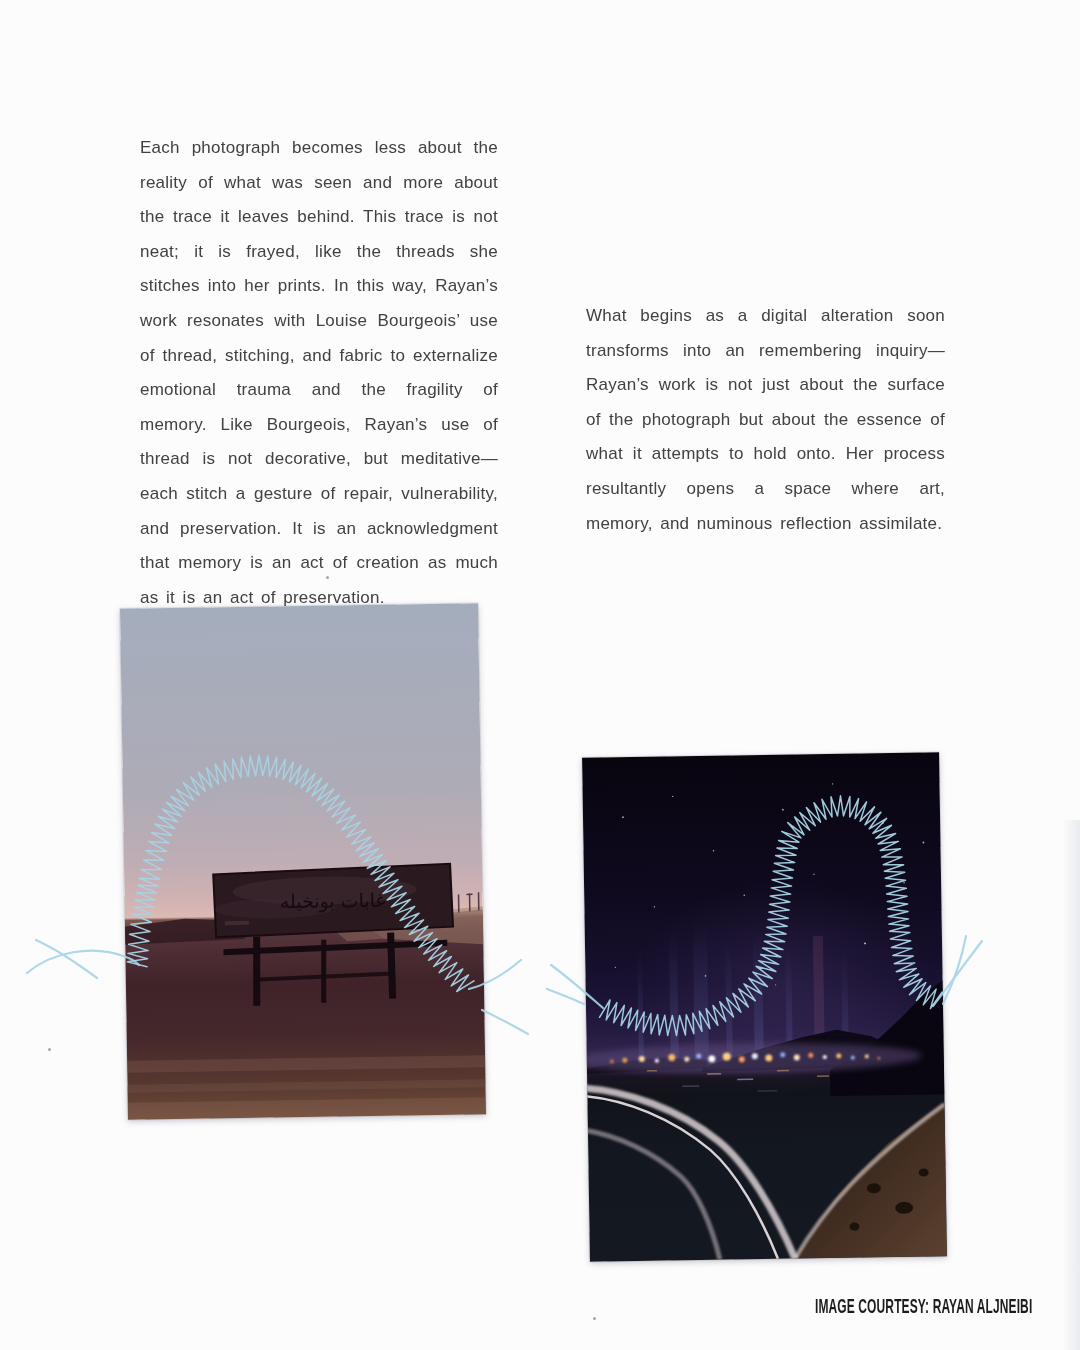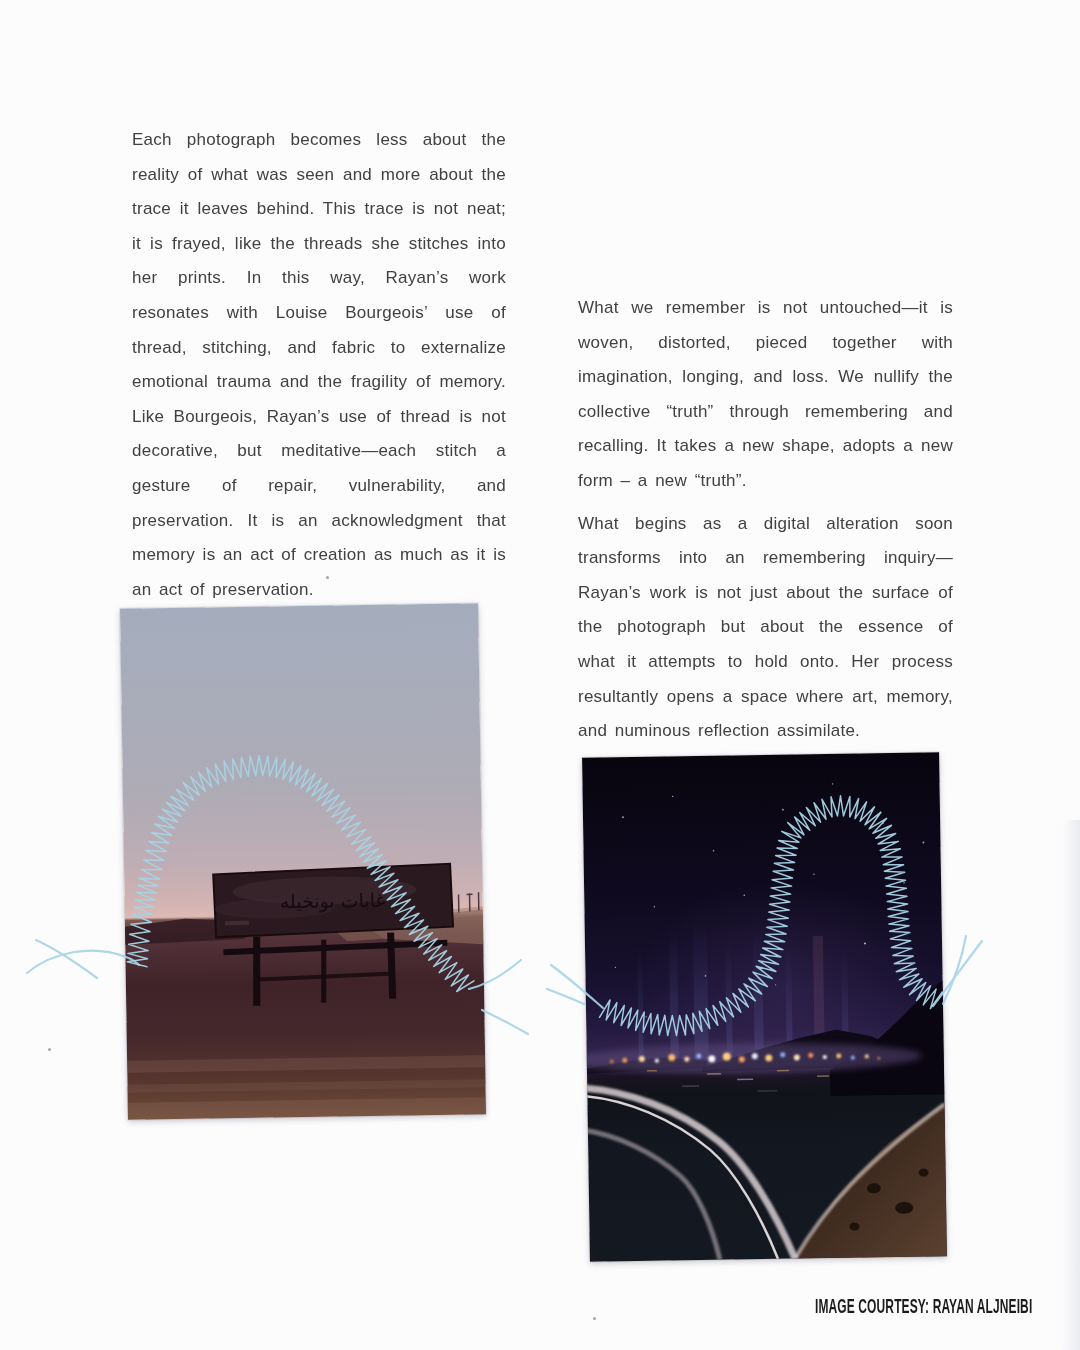--- a/index.html
+++ b/index.html
@@ -6,21 +6,21 @@
   body{
     width:1080px;height:1350px;position:relative;overflow:hidden;
     background:#fcfcfd;
     font-family:"Liberation Sans",sans-serif;
   }
   .col{
     position:absolute;text-align:justify;margin:0;
     font-size:17px;line-height:34.6px;color:#414144;
     letter-spacing:.25px;word-spacing:2.6px;
   }
-  .col p{margin:8px}
+  .col p{margin:16px}
   .left-col{left:124px;top:115px;width:390px}
   .right-col{left:570px;top:283px;width:391px}
   .caption{
     position:absolute;top:1295px;right:48px;white-space:nowrap;
     font-weight:bold;font-size:20px;color:#1c1c1e;
     transform:scaleX(.6);transform-origin:100% 50%;letter-spacing:.2px;
   }
   .photo{
     position:absolute;overflow:hidden;
     box-shadow:0 2px 6px rgba(70,70,90,.28),0 0 0 1px rgba(110,110,125,.12);
@@ -46,21 +46,20 @@
   .speck{position:absolute;width:3px;height:3px;border-radius:50%;background:rgba(60,60,72,.45)}
 </style>
 </head>
 <body>
 
 <div class="col left-col">
   <p>Each photograph becomes less about the reality of what was seen and more about the trace it leaves behind. This trace is not neat; it is frayed, like the threads she stitches into her prints. In this way, Rayan’s work resonates with Louise Bourgeois’ use of thread, stitching, and fabric to externalize emotional trauma and the fragility of memory. Like Bourgeois, Rayan’s use of thread is not decorative, but meditative—each stitch a gesture of repair, vulnerability, and preservation. It is an acknowledgment that memory is an act of creation as much as it is an act of preservation.</p>
 </div>
 
 <div class="col right-col">
-  <p>What we remember is not untouched—it is woven, distorted, pieced together with imagination, longing, and loss. We nullify the collective “truth” through remembering and recalling. It takes a new shape, adopts a new form – a new “truth”.</p>
   <p>What begins as a digital alteration soon transforms into an remembering inquiry—Rayan’s work is not just about the surface of the photograph but about the essence of what it attempts to hold onto. Her process resultantly opens a space where art, memory, and numinous reflection assimilate.</p>
 </div>
 
 <div class="photo photo-left">
   <svg width="358" height="511" viewBox="0 0 358 511">
 
     <rect x="140" y="303" width="218" height="8" fill="#dcb9ae" opacity=".55"></rect>
 
     <polygon points="250,312 358,303 358,312 256,319" fill="#a98478" opacity=".6"></polygon>
     <polygon points="235,318 358,306 358,341 258,334" fill="#8c6a5e" opacity=".7"></polygon>

